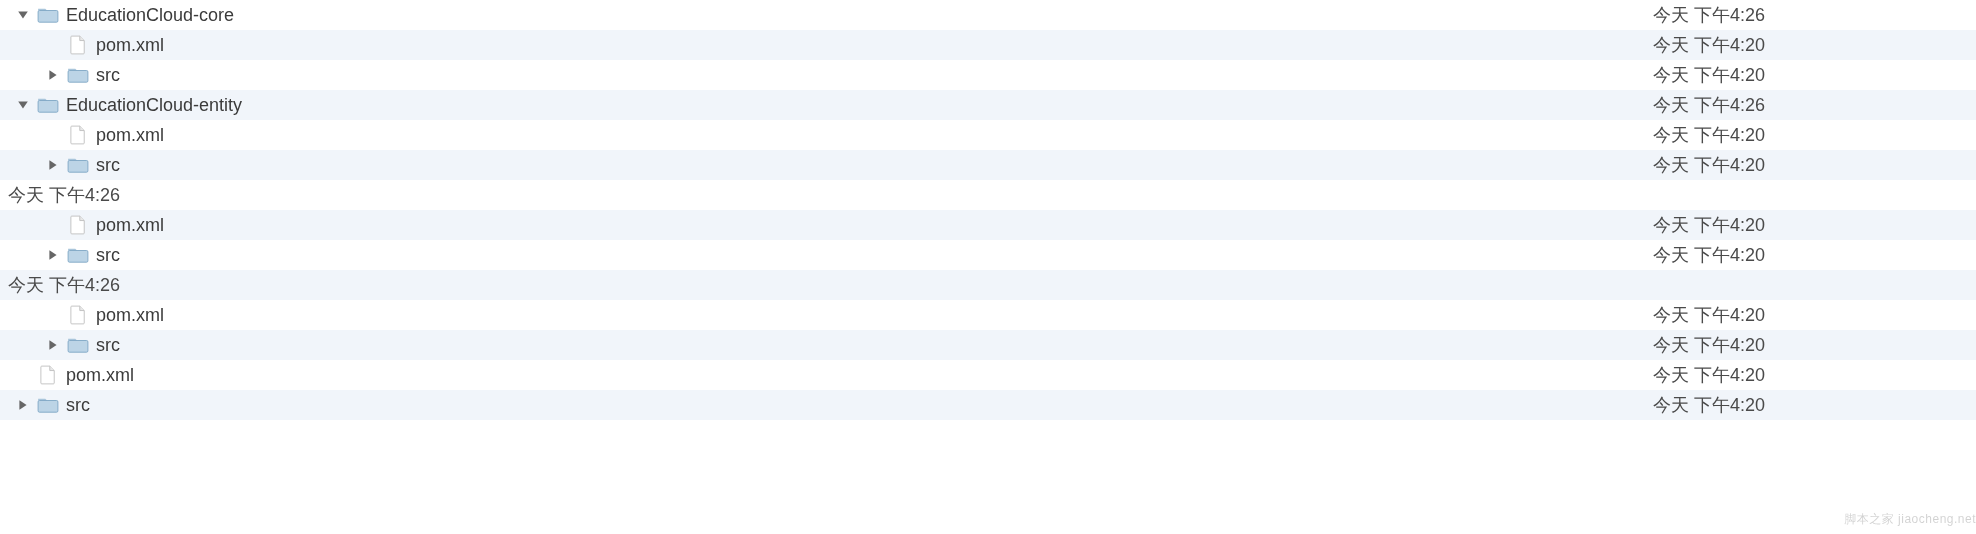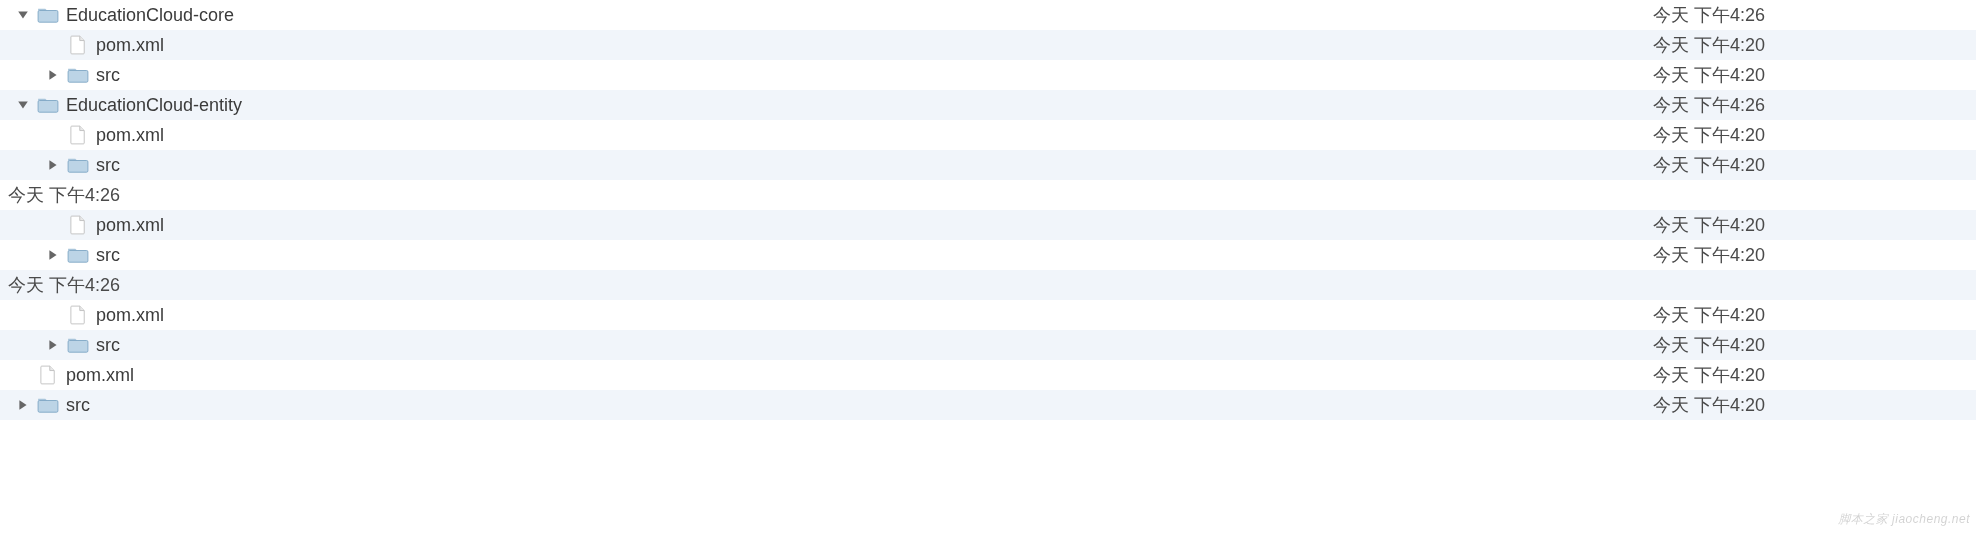--- a/index.html
+++ b/index.html
@@ -70,27 +70,26 @@
   .folder-svg .stroke { stroke: #7ea6c4; stroke-width: 1; fill: none; }
   .file-svg .page { fill: #ffffff; stroke: #bdbdbd; stroke-width: 1; }
   .file-svg .fold { fill: #e8e8e8; stroke: #bdbdbd; stroke-width: 1; }
   .name-text {
     white-space: nowrap;
     overflow: hidden;
     text-overflow: ellipsis;
   }
   .watermark {
     position: absolute;
-    right: 6px;
+    right: 0;
     bottom: 6px;
     font-size: 12px;
     color: rgba(0,0,0,0.18);
     letter-spacing: 0.5px;
     pointer-events: none;
-    font-style: italic;
   }
 </style>
 </head>
 <body>
 
 <div class="tree" id="tree">
     <div class="row">
       <div class="cell-name">
         <span class="indent" style="width: 14px;"></span>
         <span class="disclosure">

